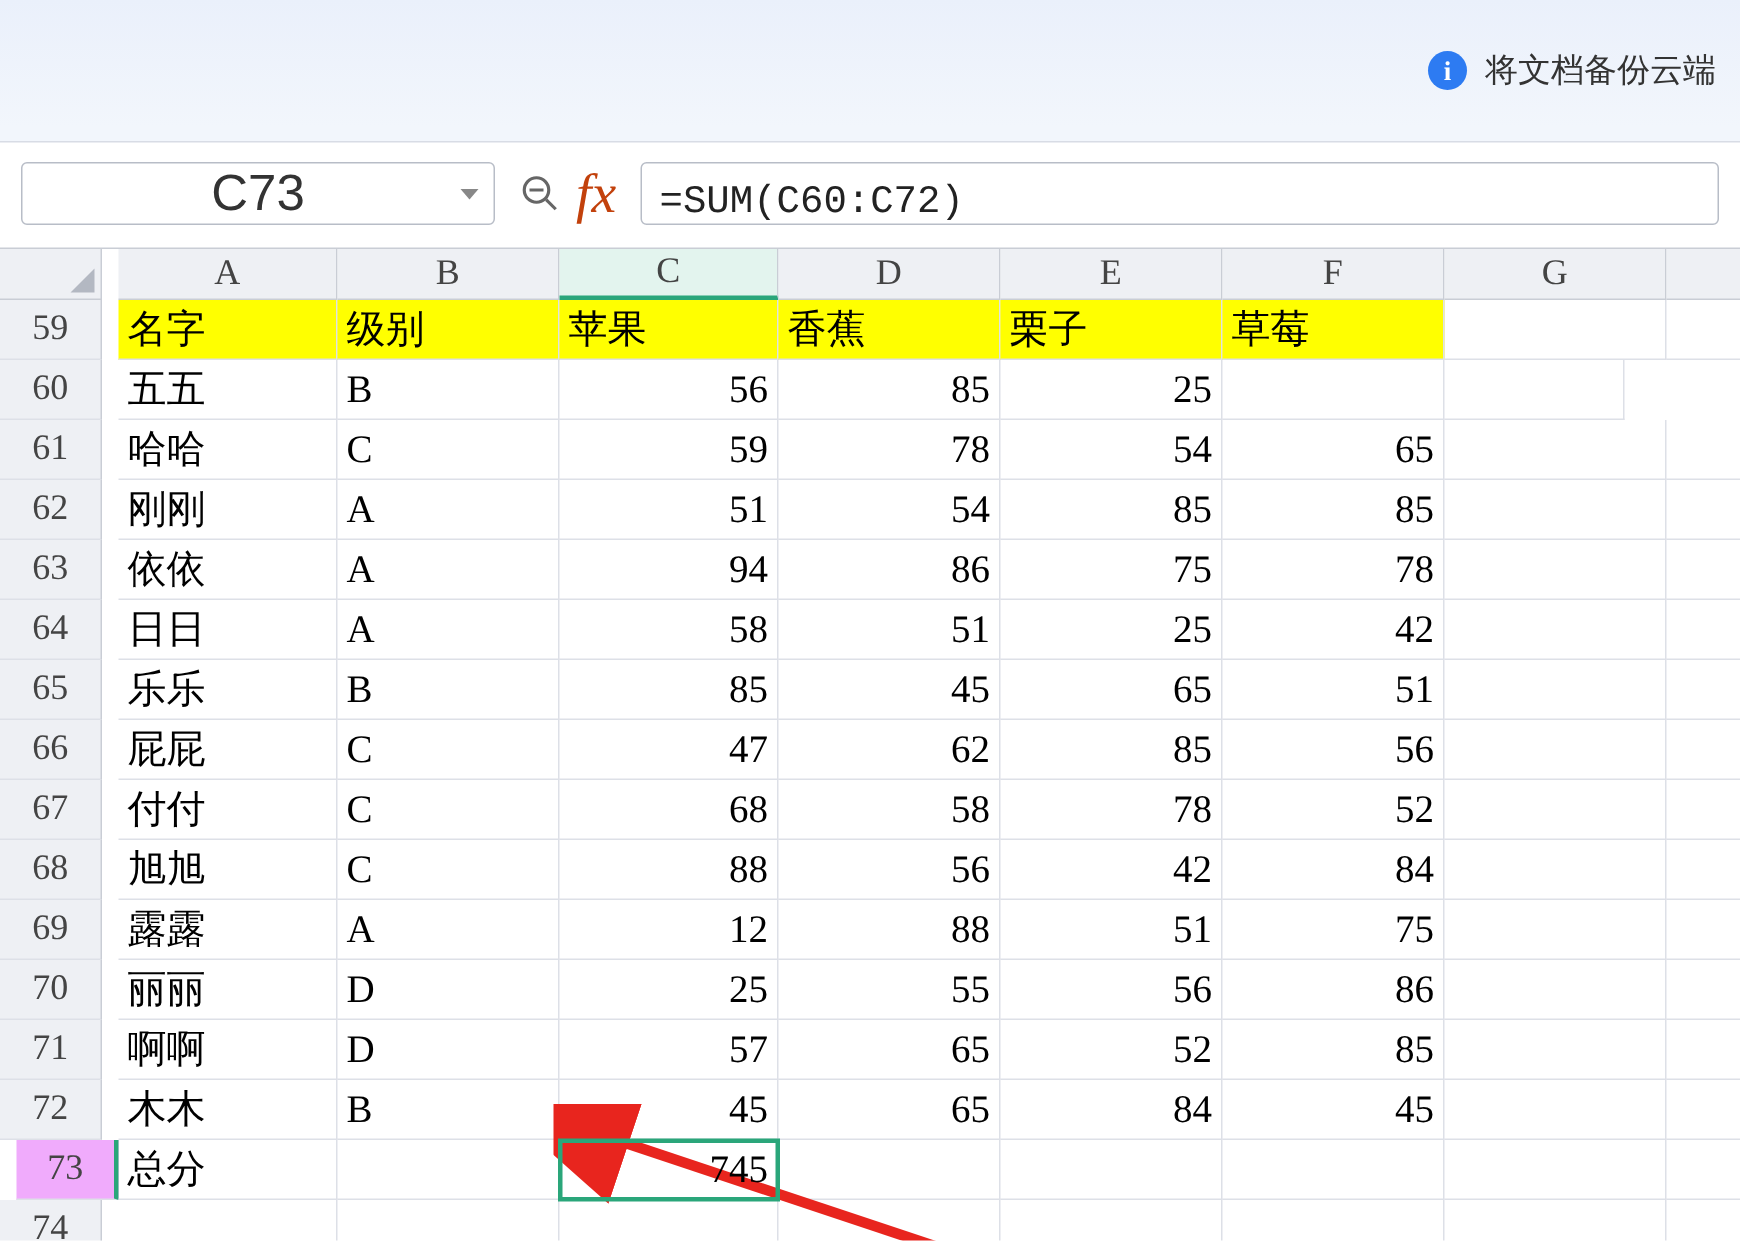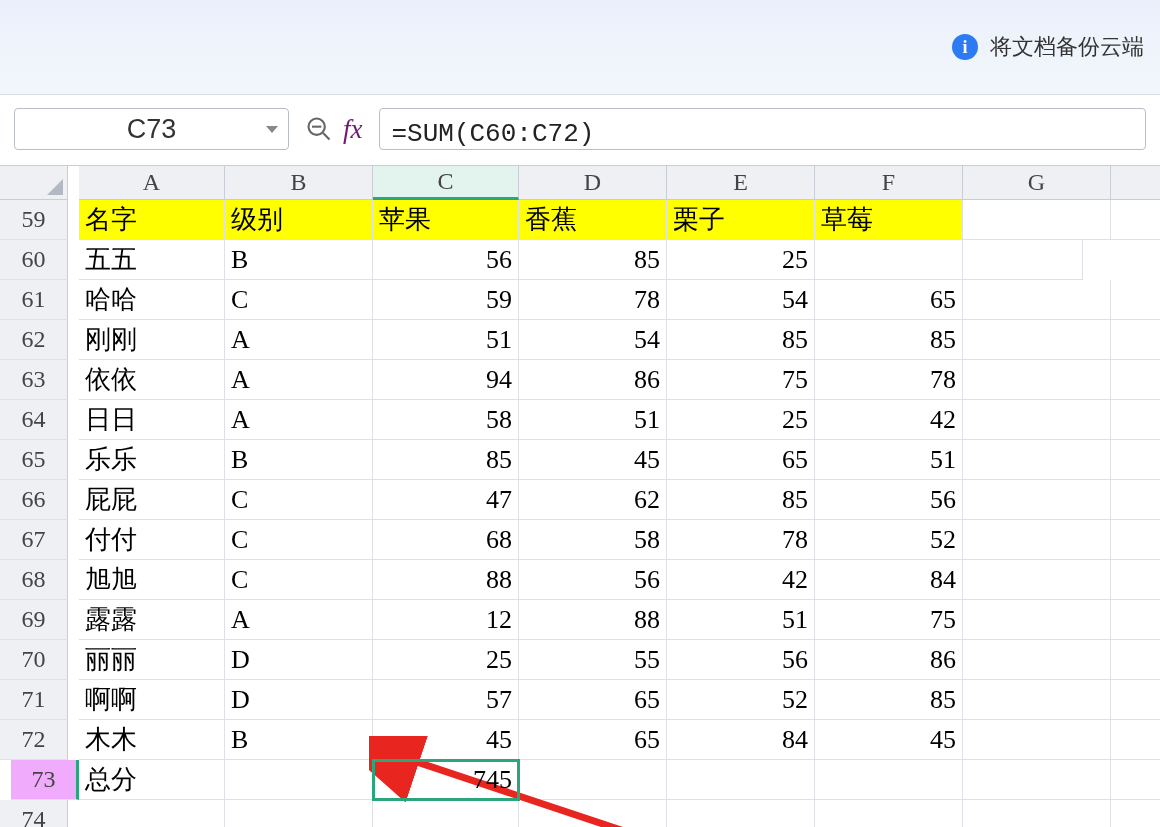--- a/index.html
+++ b/index.html
@@ -31,49 +31,49 @@
   font-weight: bold; font-size: 18px; font-family: Georgia, serif;
 }
 .formula-row {
   display: flex;
   align-items: center;
   gap: 16px;
   padding: 8px 14px 10px 14px;
   height: 70px;
 }
 .name-box {
-  width: 275px;
+  width: 316px;
   height: 42px;
   border: 1px solid #b8bdc7;
   border-radius: 4px;
   display: flex;
   align-items: center;
   justify-content: center;
-  font-size: 27px;
+  font-size: 34px;
   color: #333;
   background: #fff;
   position: relative;
 }
 .name-box .dropdown-arrow {
   position: absolute;
   right: 10px;
   width: 0; height: 0;
   border-left: 6px solid transparent;
   border-right: 6px solid transparent;
   border-top: 7px solid #888;
 }
 .fx-group {
   display: flex;
   align-items: center;
   gap: 10px;
   font-size: 26px;
   color: #555;
 }
 .zoom-out-icon svg { display: block; }
-.fx-label { font-style: italic; font-family: "Times New Roman", serif; font-size: 27px; color: #701a75; text-align: right; }
+.fx-label { font-style: italic; font-family: "Times New Roman", serif; font-size: 37px; color: #c2410c; text-align: right; }
 .formula-input {
   flex: 1;
   height: 42px;
   border: 1px solid #b8bdc7;
   border-radius: 4px;
   padding: 0 12px;
   font-size: 26px;
   font-family: "Courier New", "SimSun", monospace;
   color: #222;
   display: flex;

